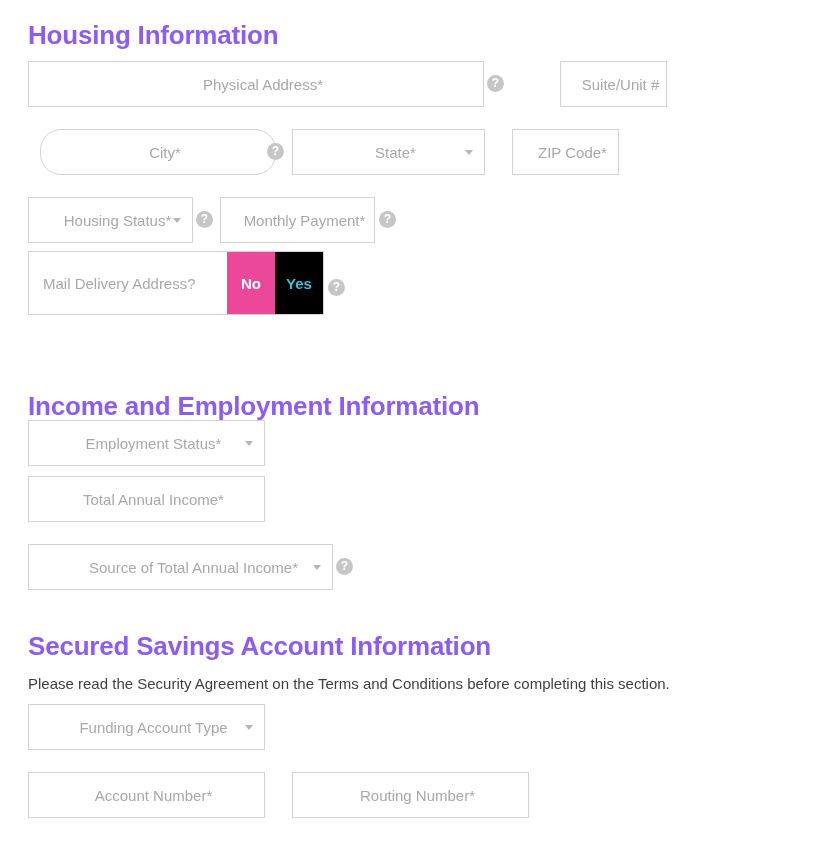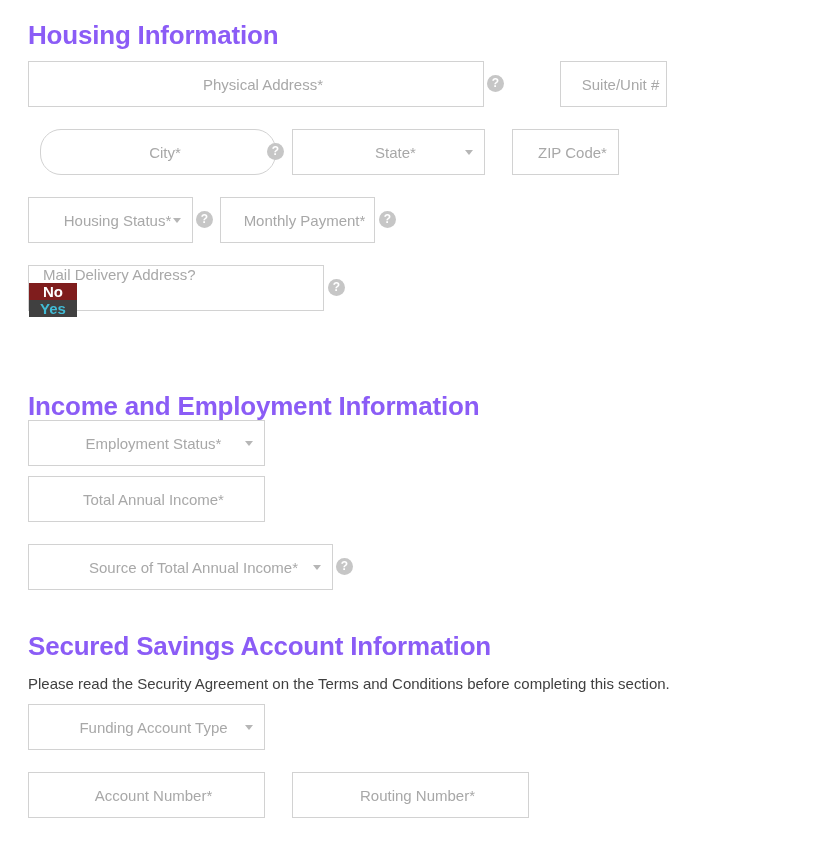--- a/index.html
+++ b/index.html
@@ -105,22 +105,22 @@
   }
   .tg-btn {
     width: 48px;
     display: flex;
     align-items: center;
     justify-content: center;
     font-size: 15px;
     font-weight: bold;
     user-select: none;
   }
-  .tg-btn.on  { background: #7f1d1d; color: #ffffff; }
-  .tg-btn.off { background: #404040; color: #41bcd6; }
+  .tg-btn.on  { background: #ec4899; color: #ffffff; }
+  .tg-btn.off { background: #000000; color: #41bcd6; }
 </style>
 </head>
 <body>
 
 <div class="page">
 
   <div class="section-title" style="left:28px; top:22px;">Housing Information</div>
 
   <div class="field" style="left:28px; top:61px; width:456px; height:46px;">
     <div class="ph">Physical Address*</div>
@@ -153,21 +153,21 @@
   <div class="help" style="left:196px; top:211px;">
     <span>?</span>
   </div>
   <div class="field" style="left:220px; top:197px; width:155px; height:46px;">
     <div class="ph">Monthly Payment*</div>
   </div>
   <div class="help" style="left:379px; top:211px;">
     <span>?</span>
   </div>
 
-  <div class="toggle-field" style="left:28px; top:265px; width:296px; height:46px;flex-direction:column;">
+  <div class="toggle-field" style="left:28px; top:251px; width:296px; height:64px;">
     <div class="lbl">Mail Delivery Address?</div>
     <div class="tg-btn on">No</div>
     <div class="tg-btn off">Yes</div>
   </div>
   <div class="help" style="left:328px; top:279px;">
     <span>?</span>
   </div>
 
   <div class="section-title" style="left:28px; top:369px;margin-top:24px;">Income and Employment Information</div>
 

